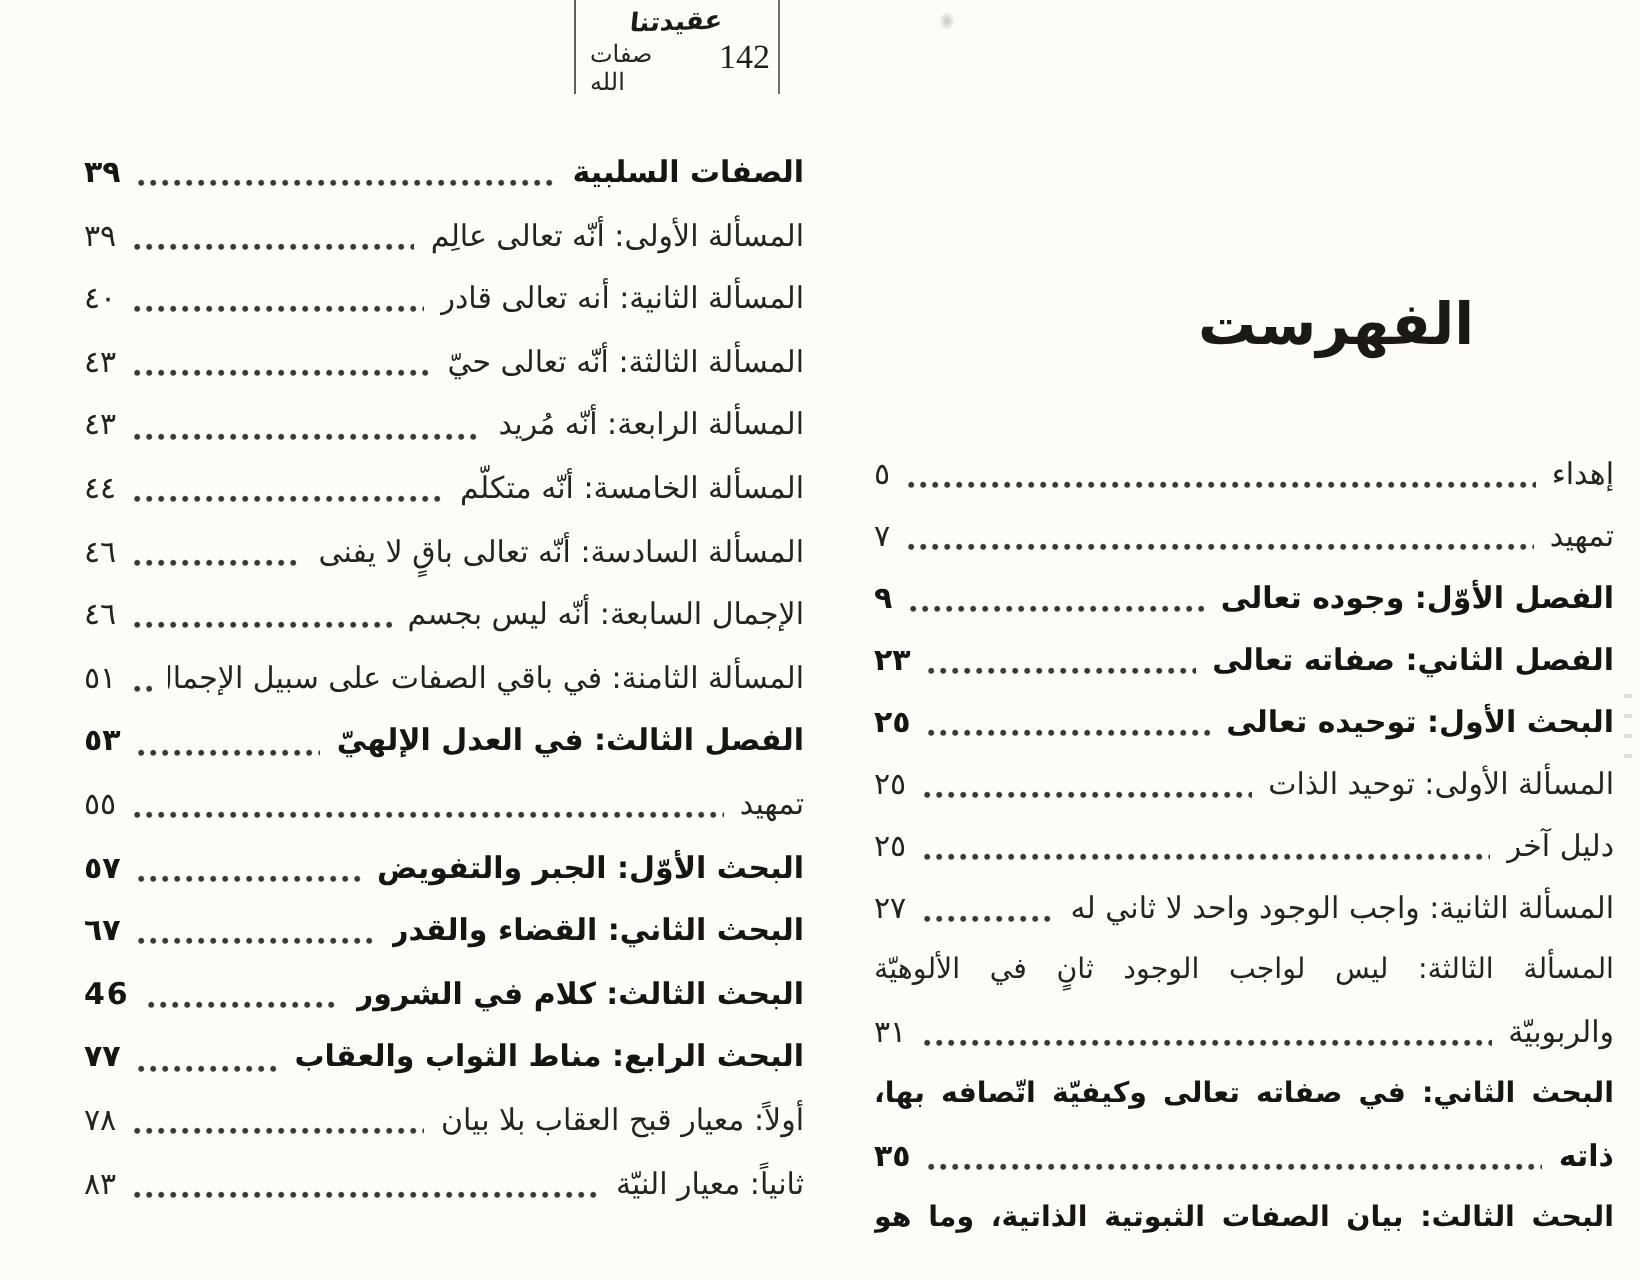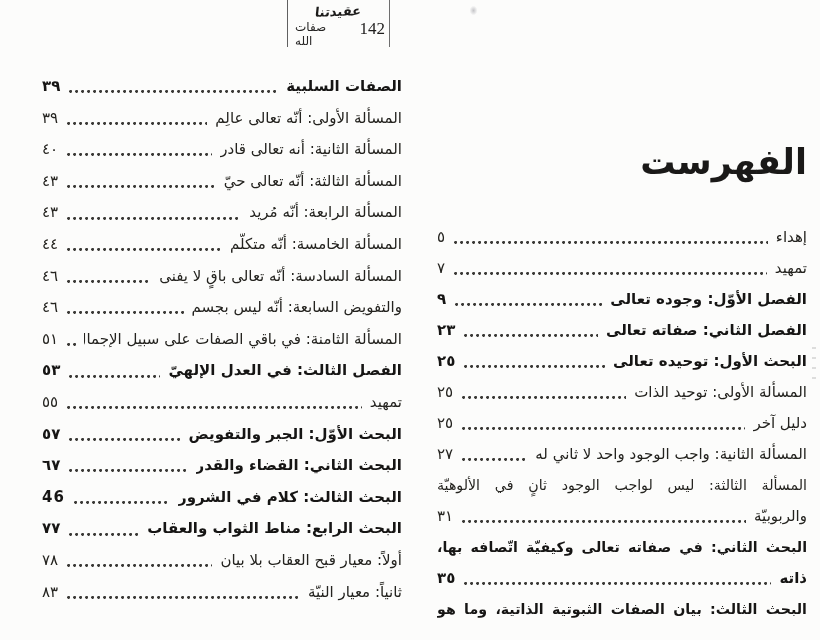--- a/index.html
+++ b/index.html
@@ -40,22 +40,22 @@
   }
 
   
   .col { position: absolute; }
   .left-col  { left: 42px;  top: 71px;  width: 360px; }
   .right-col { left: 437px; top: 142px; width: 370px; }
 
   .toc-title {
     margin: 0; height: 40px; line-height: 40px;
     padding-left: 92px; box-sizing: content-box;
-    text-align: right;
-    font-size: 35px; font-weight: 700;
+    text-align: center;
+    font-size: 29px; font-weight: 700;
     color: #1a1918;
   }
   .entries { margin-top: 40px; }
   .left-col .entries { margin-top: 0; }
 
   
   .row {
     direction: rtl;
     font-size: 15px;
     height: 31px; line-height: 31px;
@@ -144,21 +144,21 @@
           <span class="label">المسألة الخامسة: أنّه متكلّم</span>
           <span class="leader"></span>
           <span class="page-num">٤٤</span>
         </div>
         <div class="row flexrow">
           <span class="label">المسألة السادسة: أنّه تعالى باقٍ لا يفنى</span>
           <span class="leader"></span>
           <span class="page-num">٤٦</span>
         </div>
         <div class="row flexrow">
-          <span class="label">والتفويض السابعة: أنّه ليس بجسم</span>
+          <span class="label">الإجمال السابعة: أنّه ليس بجسم</span>
           <span class="leader"></span>
           <span class="page-num">٤٦</span>
         </div>
         <div class="row flexrow">
           <span class="label">المسألة الثامنة: في باقي الصفات على سبيل الإجمال</span>
           <span class="leader"></span>
           <span class="page-num">٥١</span>
         </div>
         <div class="row flexrow bold">
           <span class="label">الفصل الثالث: في العدل الإلهيّ</span>

